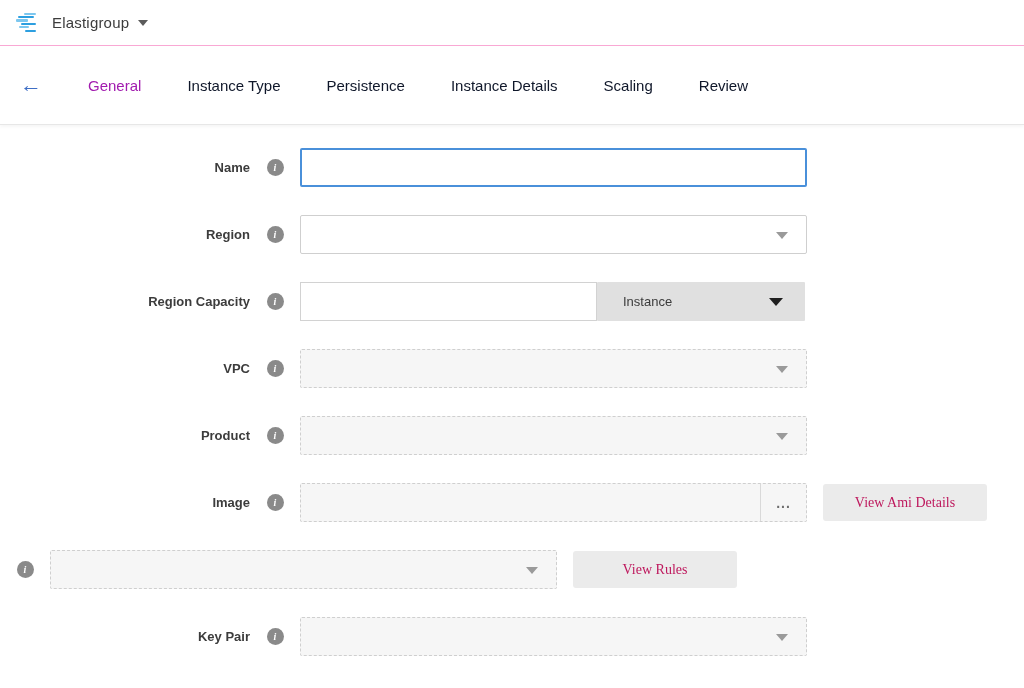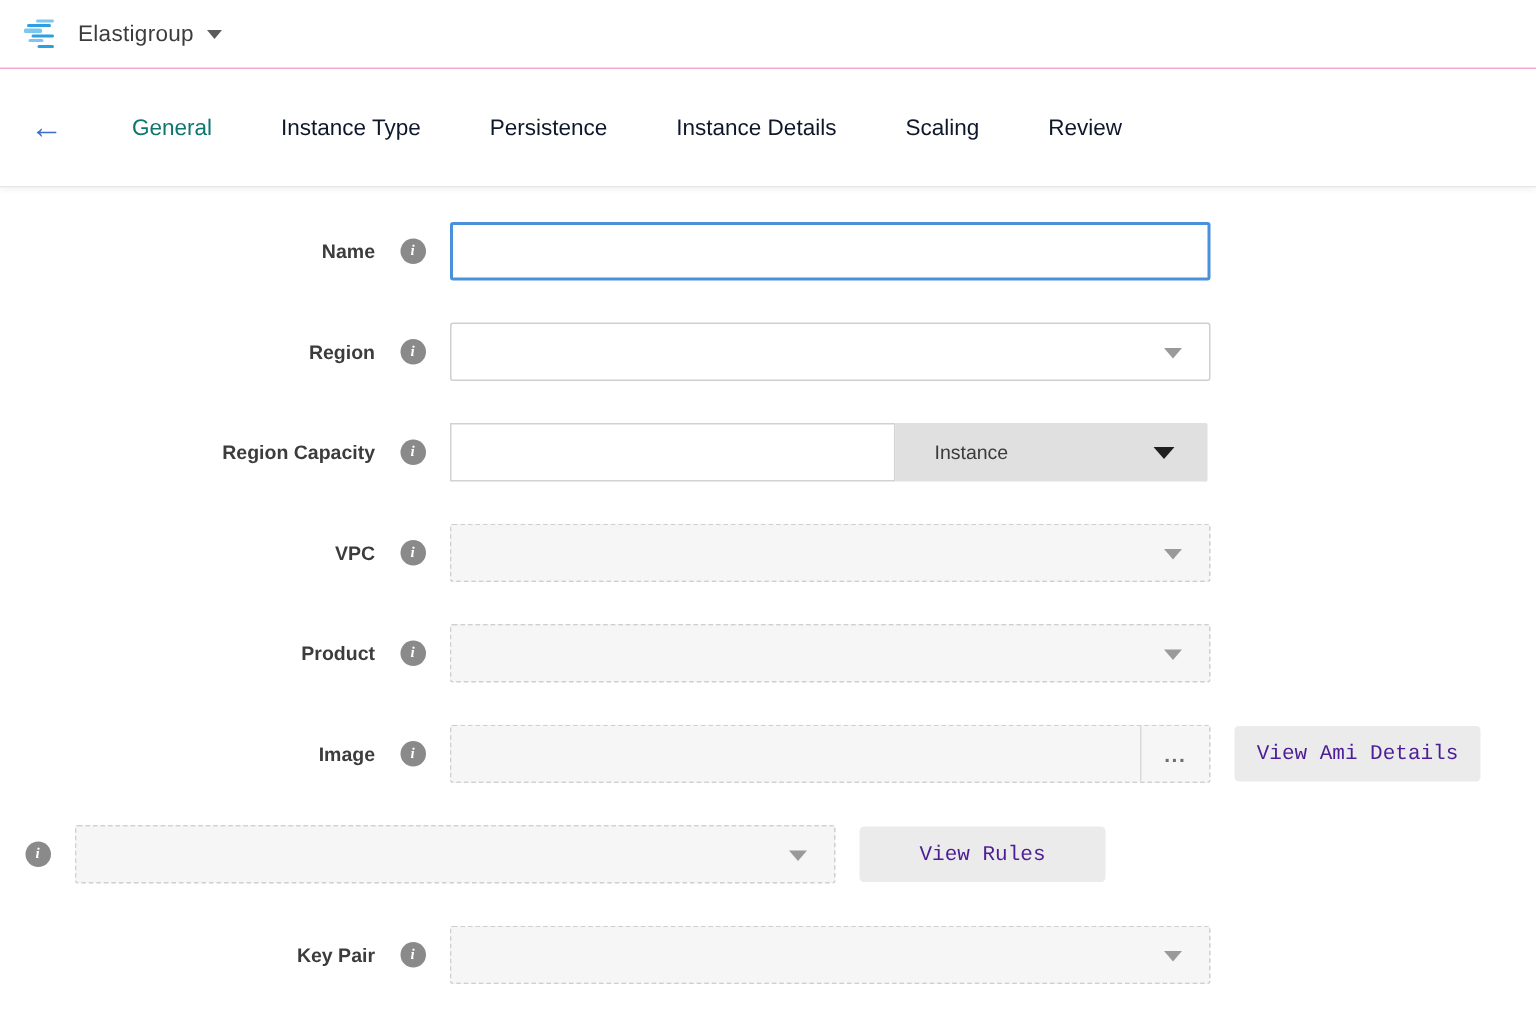--- a/index.html
+++ b/index.html
@@ -24,21 +24,21 @@
 
   
   .tab-bar { height: 79px; display: flex; align-items: center; background: #fff;
     border-bottom: 1px solid #e7e7e7; box-shadow: 0 2px 3px rgba(0,0,0,0.04);
     padding-left: 20px; position: relative; z-index: 2; }
   .back-arrow { color: #3e6ec5; font-size: 22px; width: 40px; cursor: pointer;
     line-height: 1; font-weight: bold; }
   .tabs { display: flex; align-items: center; margin-left: 28px; }
   .tab { font-size: 15px; color: #0f172a; margin-right: 46px; cursor: pointer;
     white-space: nowrap; }
-  .tab.active { color: #0f766e; }
+  .tab.active { color: #a21caf; }
 
   
   .form-area { padding-top: 23px; }
   .form-row { display: flex; align-items: center; height: 39px; margin-bottom: 28px; }
   .field-label { width: 250px; text-align: right; font-size: 13px; font-weight: bold;
     color: #3c3c3c; }
   .info-wrap { width: 50px; display: flex; justify-content: center; }
   .info-icon { width: 17px; height: 17px; border-radius: 50%; background: #8a8a8a;
     color: #ffffff; font-size: 10px; font-weight: bold; display: flex;
     align-items: center; justify-content: center; font-family: "Liberation Serif", serif;
@@ -66,22 +66,22 @@
     width: 0; height: 0; border-left: 7px solid transparent;
     border-right: 7px solid transparent; border-top: 8px solid #1f1f1f; }
 
   .image-box { display: flex; }
   .image-value { flex: 1; }
   .browse-cell { width: 46px; border-left: 1px solid #d9d9d9; display: flex;
     align-items: center; justify-content: center; color: #6e6e6e; font-size: 14px;
     font-weight: bold; letter-spacing: 1px; cursor: pointer; }
 
   .side-button { width: 164px; height: 37px; margin-left: 16px; background: #ebebeb;
-    border: none; border-radius: 3px; color: #4c1d95; font-size: 14px;
-    font-family: Liberation Mono, monospace; cursor: pointer; }
+    border: none; border-radius: 3px; color: #be185d; font-size: 14px;
+    font-family: Liberation Serif, serif; cursor: pointer; }
 </style>
 </head>
 <body>
 
 <div class="top-bar">
   <span class="logo-mark">
     <i class="b1"></i>
       <i class="b2"></i>
       <i class="b3"></i>
       <i class="b4"></i>

